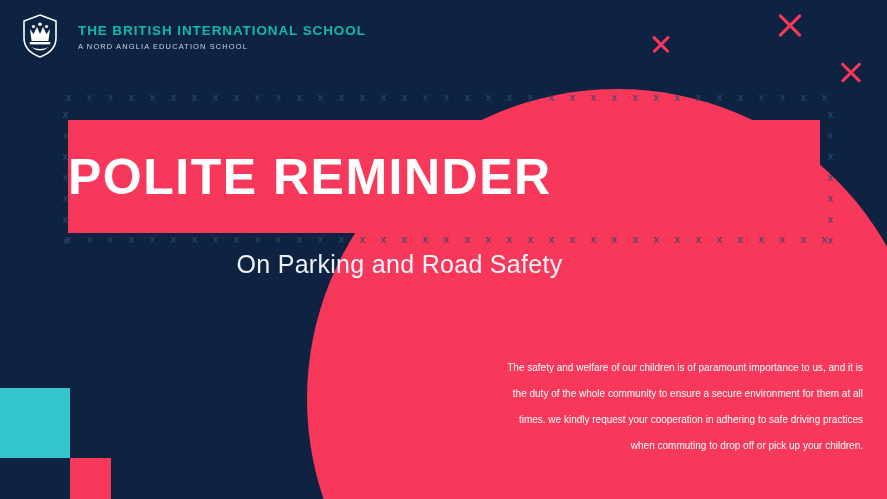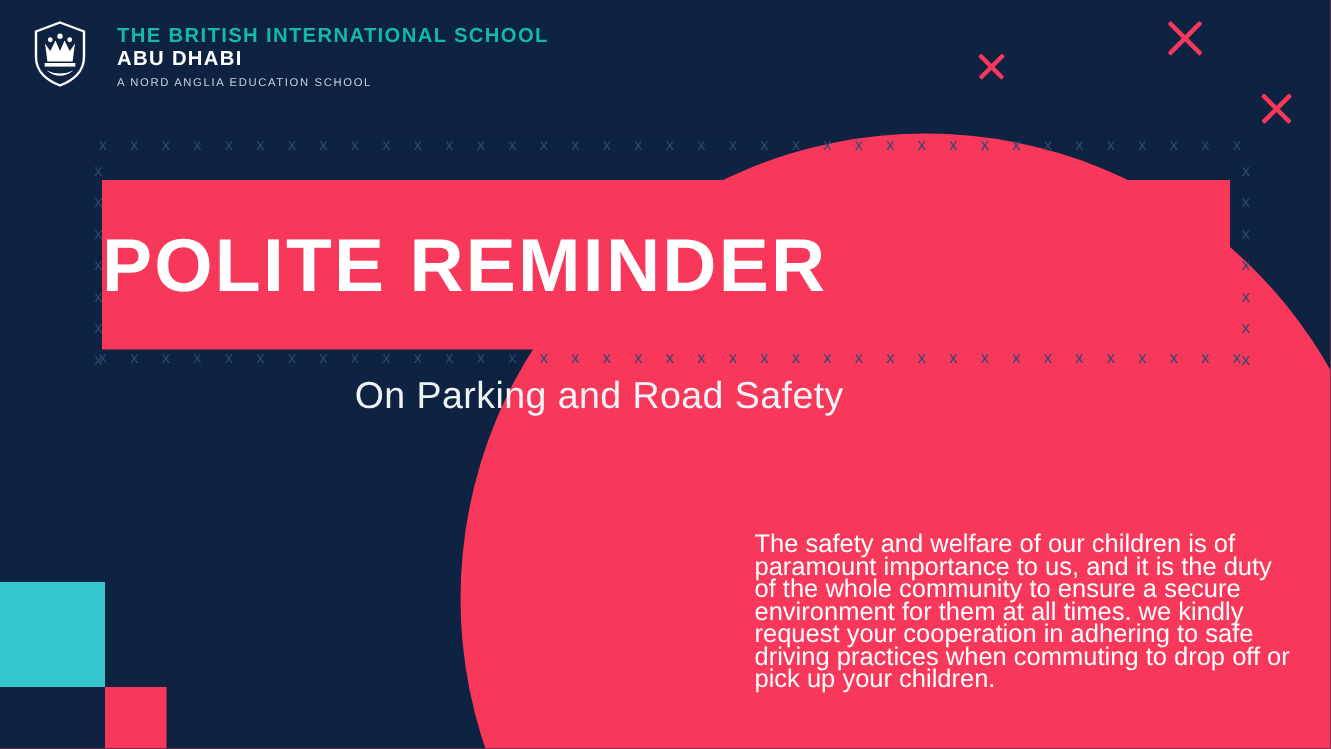--- a/index.html
+++ b/index.html
@@ -155,23 +155,23 @@
     z-index: 12;
   }
 
   
   .body-text {
     position: absolute;
     right: 24px;
     top: 355px;
     width: 360px;
     color: #ffffff;
-    font-size: 17px;
-    line-height: 15px;
-    text-align: left;
+    font-size: 10px;
+    line-height: 26px;
+    text-align: right;
     z-index: 15;
   }
 
   
   .deco-x {
     position: absolute;
     z-index: 9;
   }
   .deco-x span {
     position: absolute;
@@ -197,21 +197,20 @@
         <path d="M14 17 l3.5 5 3.5 -7 3 7 3 -7 3.5 7 3.5 -5 -1.6 12 h-16.8 z" fill="#ffffff"></path>
         <rect x="13.8" y="30" width="20.4" height="2.4" fill="#ffffff"></rect>
         <circle cx="17.5" cy="14.5" r="1.6" fill="#ffffff"></circle>
         <circle cx="24" cy="12.2" r="1.8" fill="#ffffff"></circle>
         <circle cx="30.5" cy="14.5" r="1.6" fill="#ffffff"></circle>
         <path d="M15 35 q9 7 18 0 q-9 4 -18 0 z" fill="#ffffff"></path>
       </svg>
     </div>
     <div class="logo-text">
       <div class="logo-line1">THE BRITISH INTERNATIONAL SCHOOL</div>
-      <div class="logo-line2">ABU DHABI</div>
       <div class="logo-line3">A NORD ANGLIA EDUCATION SCHOOL</div>
     </div>
   </div>
 
   <div class="dot-row" id="row-top" style="left:58px; top:92px;">
       <span class="xmark">x</span>
       <span class="xmark">x</span>
       <span class="xmark">x</span>
       <span class="xmark">x</span>
       <span class="xmark">x</span>

